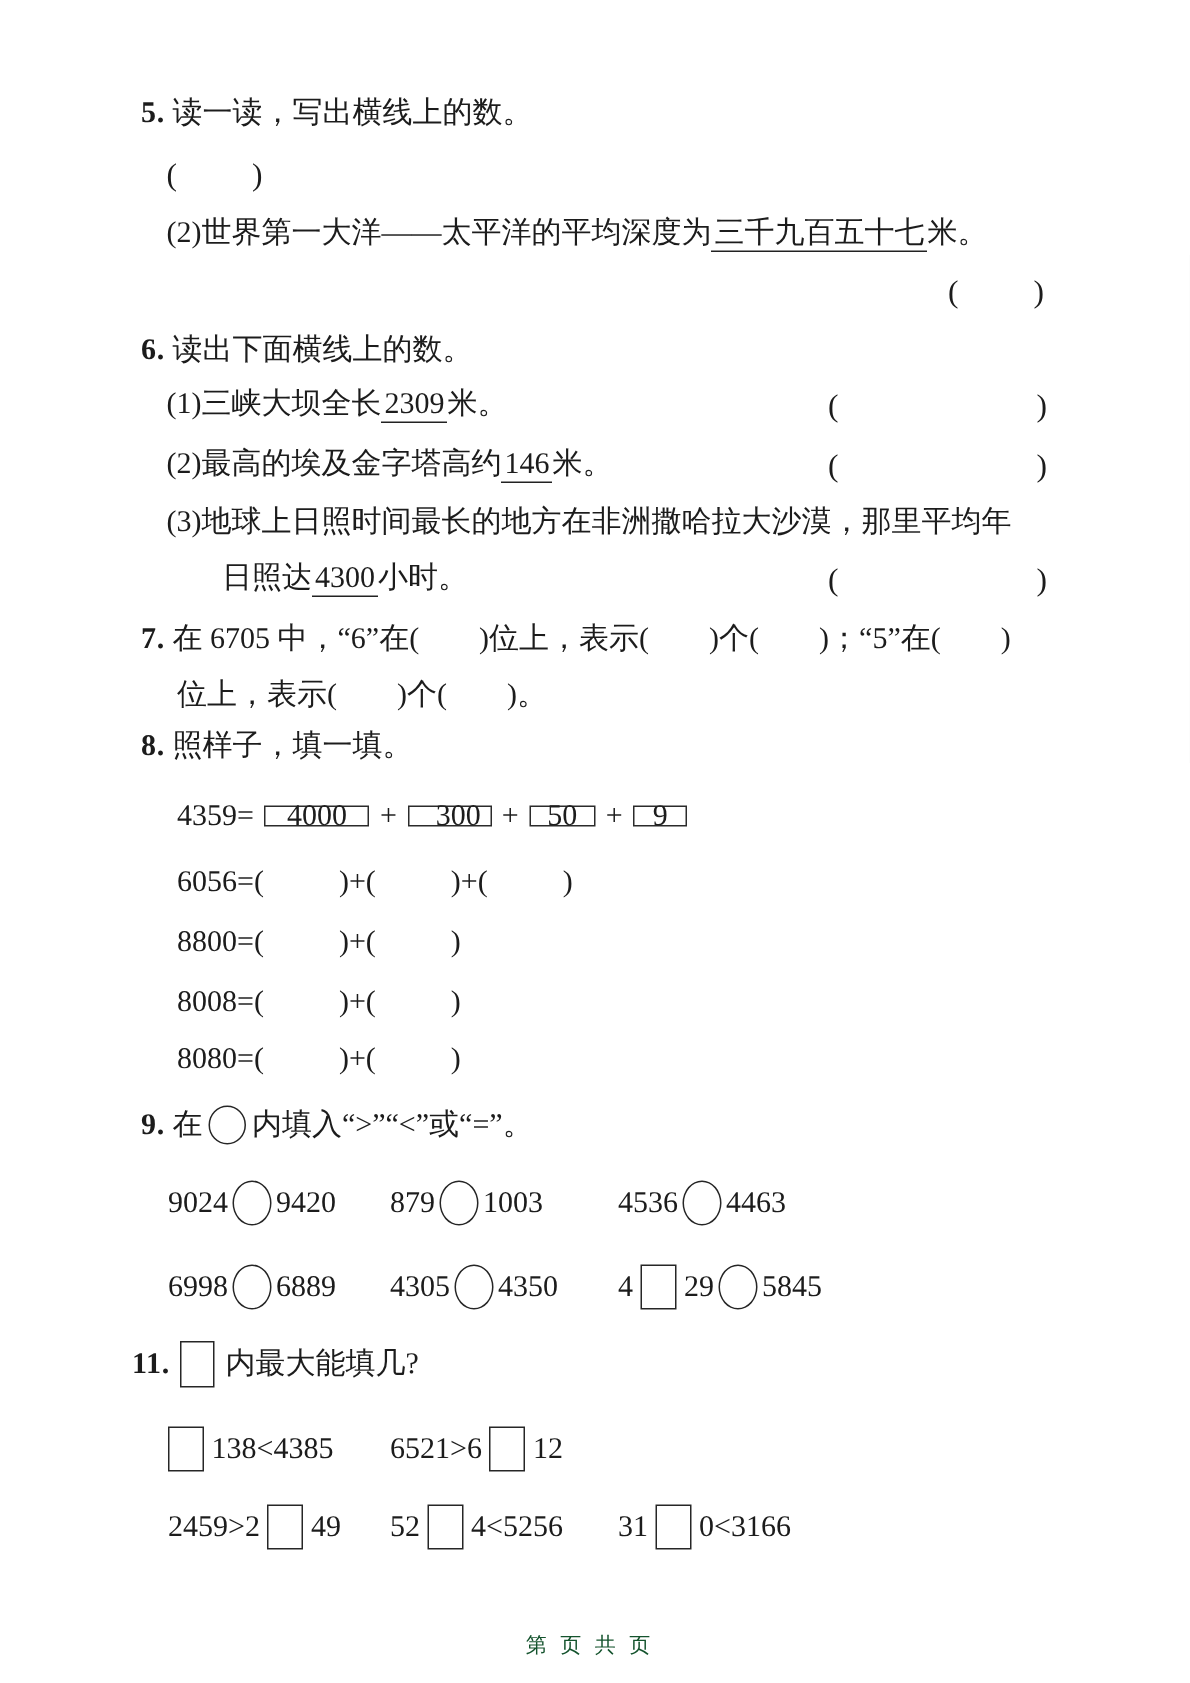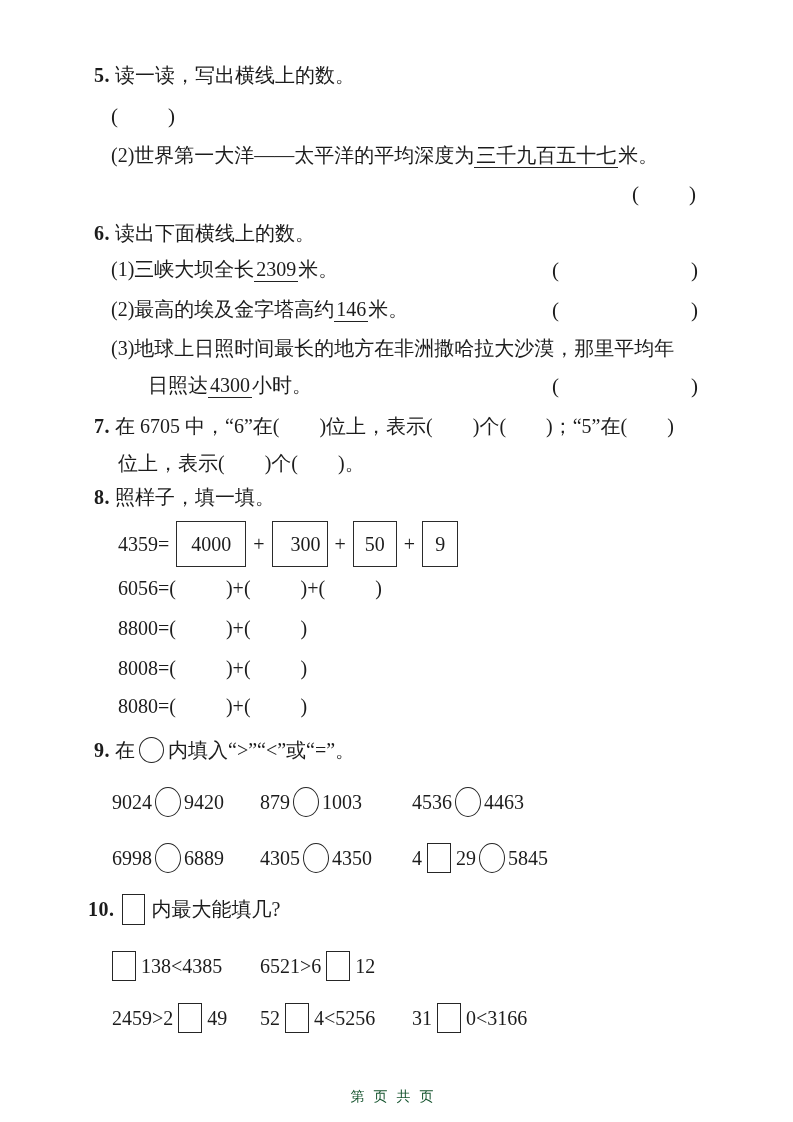--- a/index.html
+++ b/index.html
@@ -30,21 +30,21 @@
   .indent30 { padding-left:30px; }
   .between { justify-content:space-between; padding-right:8px; }
   .flexend { justify-content:flex-end; padding-right:10px; }
   .ul { border-bottom:1.6px solid #222; padding:0 2px 2px 2px; }
   .tg { display:inline-flex; align-items:baseline; }
   .pblank { display:inline-flex; justify-content:space-between; align-items:center; font-size:21px; }
   .pb-narrow { width:64px; }
   .pb-wide { width:146px; }
   .boxrow { display:flex; align-items:center; gap:7px; height:34px; font-size:20px; }
   .vbox {
-    border:1.8px solid #2b2b2b; height:46px;
+    border:1.8px solid #2b2b2b; height:14px;
     display:inline-flex; align-items:center; justify-content:center;
   }
   .w70 { width:70px; } .w56 { width:56px;padding-left:12px; } .w44 { width:44px; } .w36 { width:36px; }
   .circ {
     display:inline-block; width:26px; height:30px;
     border:1.7px solid #262626; border-radius:50%;
     margin:0 3px; flex:none;
   }
   .circ-h { width:25px; height:26px; margin:0 4px; }
   .sq {
@@ -214,21 +214,21 @@
       <span class="cell">
         <span>4</span>
         <span class="sq"></span>
         <span>29</span>
         <span class="circ"></span>
         <span>5845</span>
       </span>
     </div>
 
     <div class="line" style="margin-top:16px; height:36px">
-      <span class="qnum">10.</span>
+      <span class="qnum">11.</span>
       <span class="sq sq-h"></span>
       <span>内最大能填几?</span>
     </div>
     <div class="grid3" style="margin-top:22px">
       <span class="cell">
         <span></span>
         <span class="sq" style="margin-left:0"></span>
         <span>138&lt;4385</span>
       </span>
       <span class="cell">

